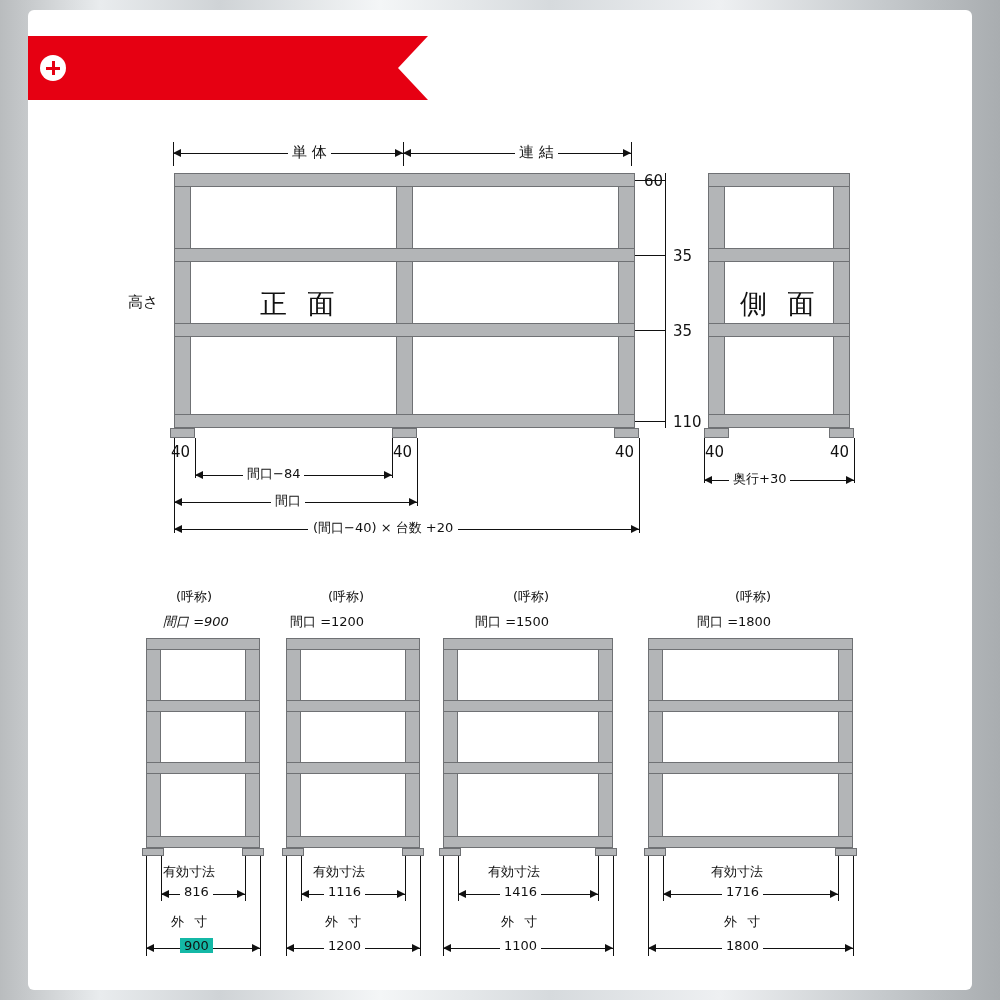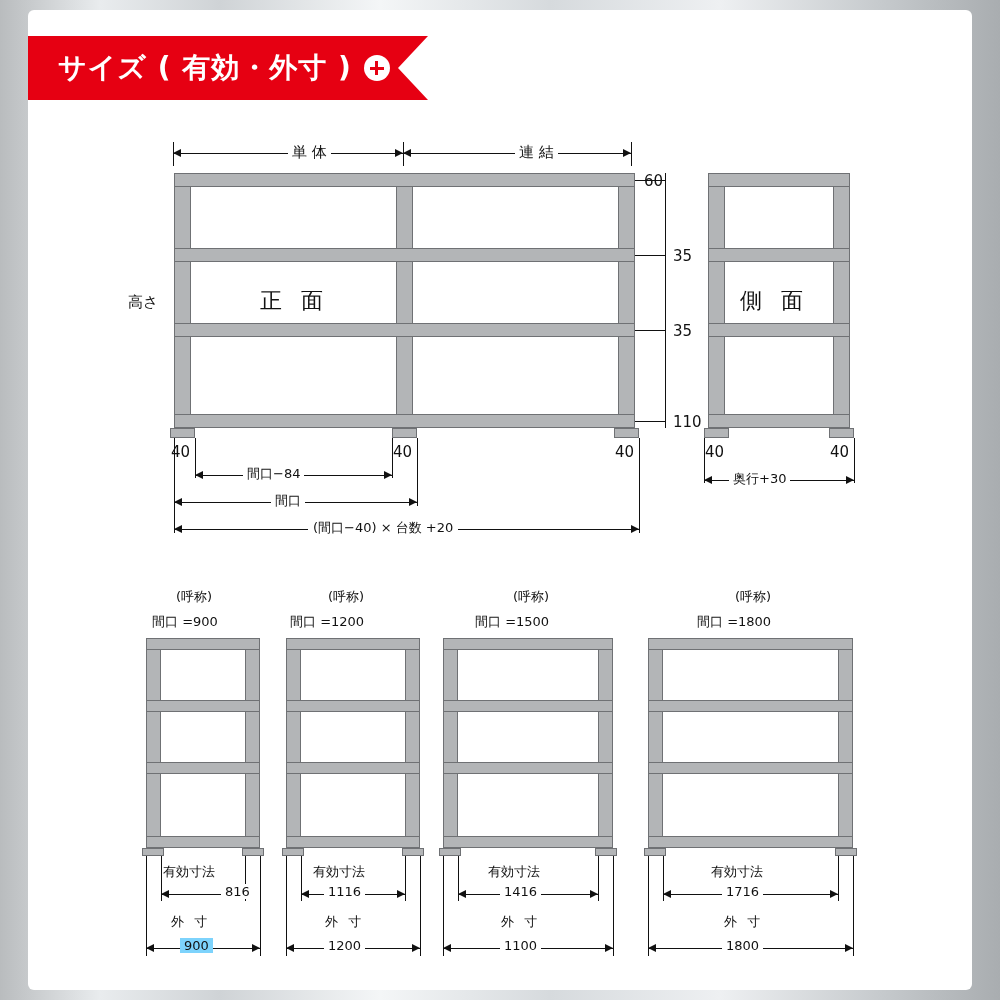--- a/index.html
+++ b/index.html
@@ -31,35 +31,34 @@
   .plus:before,.plus:after{
     content:"";position:absolute;background:#e60012;
   }
   .plus:before{left:6px;top:11.5px;width:14px;height:3px;}
   .plus:after{top:6px;left:11.5px;height:14px;width:3px;}
 
   
   .bar{position:absolute;background:#b3b5b7;border:1px solid #6f7174;box-sizing:border-box;}
   .post{position:absolute;background:#b3b5b7;border:1px solid #6f7174;box-sizing:border-box;}
   .lbl{position:absolute;font-size:15px;color:#111;white-space:nowrap;}
-  .lbl.big{font-size:22px;letter-spacing:6px;}
+  .lbl.big{font-size:27px;letter-spacing:6px;}
   .lbl.sm{font-size:13px;}
   .arrowL,.arrowR{position:absolute;width:0;height:0;border-top:4px solid transparent;border-bottom:4px solid transparent;}
   .arrowL{border-right:8px solid #111;}
   .arrowR{border-left:8px solid #111;}
   .hline{position:absolute;height:1px;background:#111;}
   .vline{position:absolute;width:1px;background:#111;}
 </style>
 </head>
 <body>
 
 <div class="card">
 
   <div class="ribbon">
-    <span class="ribbon-text">サイズ ( 有効・外寸 )</span>
     <span class="plus"></span>
   </div>
 
   <div>
 
     <div class="vline" style="left:145px;top:132px;height:24px;"></div>
     <div class="vline" style="left:375px;top:132px;height:24px;"></div>
     <div class="vline" style="left:603px;top:132px;height:24px;"></div>
 
     <div class="hline" style="left:145px;top:143px;width:230px;"></div>
@@ -142,47 +141,47 @@
     <div class="vline" style="left:676px;top:428px;height:45px;"></div>
     <div class="vline" style="left:826px;top:428px;height:45px;"></div>
     <div class="hline" style="left:676px;top:470px;width:150px;"></div>
     <div class="arrowL" style="left:676px;top:466px;"></div>
     <div class="arrowR" style="left:818px;top:466px;"></div>
     <div class="lbl sm" style="left:701px;top:460px;background:#fff;padding:0 4px;">奥行+30</div>
   </div>
 
   <div>
     <div class="lbl sm" style="left:148px;top:578px;">(呼称)</div>
-    <div class="lbl sm" style="left:124px;top:603px;">間口 =900</div>
+    <div class="lbl sm" style="left:135px;top:603px;font-style:italic;">間口 =900</div>
 
     <div class="post" style="left:118px;top:628px;width:15px;height:210px;"></div>
     <div class="post" style="left:217px;top:628px;width:15px;height:210px;"></div>
     <div class="bar" style="left:118px;top:628px;width:114px;height:12px;"></div>
     <div class="bar" style="left:118px;top:690px;width:114px;height:12px;"></div>
     <div class="bar" style="left:118px;top:752px;width:114px;height:12px;"></div>
     <div class="bar" style="left:118px;top:826px;width:114px;height:12px;"></div>
     <div class="bar" style="left:114px;top:838px;width:22px;height:8px;"></div>
     <div class="bar" style="left:214px;top:838px;width:22px;height:8px;"></div>
 
     <div class="vline" style="left:133px;top:846px;height:45px;"></div>
     <div class="vline" style="left:217px;top:846px;height:45px;"></div>
     <div class="vline" style="left:118px;top:846px;height:100px;"></div>
     <div class="vline" style="left:232px;top:846px;height:100px;"></div>
 
     <div class="lbl sm" style="left:135px;top:853px;">有効寸法</div>
     <div class="hline" style="left:133px;top:884px;width:84px;"></div>
     <div class="arrowL" style="left:133px;top:880px;"></div>
     <div class="arrowR" style="left:209px;top:880px;"></div>
-    <div class="lbl sm" style="left:152px;top:874px;background:#fff;padding:0 4px;margin-left:41px;">816</div>
+    <div class="lbl sm" style="left:152px;top:874px;background:#fff;padding:0 4px;">816</div>
 
     <div class="lbl sm" style="left:143px;top:903px;letter-spacing:3px;">外 寸</div>
     <div class="hline" style="left:118px;top:938px;width:114px;"></div>
     <div class="arrowL" style="left:118px;top:934px;"></div>
     <div class="arrowR" style="left:224px;top:934px;"></div>
-    <div class="lbl sm" style="left:152px;top:928px;background:#7dd3fc;padding:0 4px;">900</div>
+    <div class="lbl sm" style="left:152px;top:928px;background:#14b8a6;padding:0 4px;">900</div>
   </div>
 
   <div>
     <div class="lbl sm" style="left:300px;top:578px;">(呼称)</div>
     <div class="lbl sm" style="left:262px;top:603px;">間口 =1200</div>
 
     <div class="post" style="left:258px;top:628px;width:15px;height:210px;"></div>
     <div class="post" style="left:377px;top:628px;width:15px;height:210px;"></div>
     <div class="bar" style="left:258px;top:628px;width:134px;height:12px;"></div>
     <div class="bar" style="left:258px;top:690px;width:134px;height:12px;"></div>

